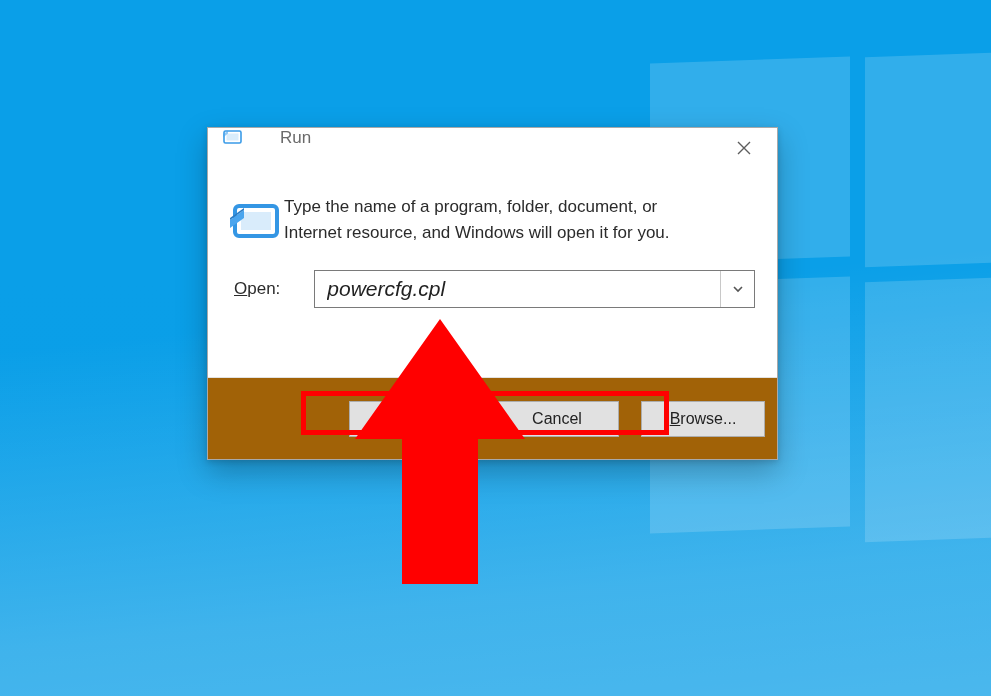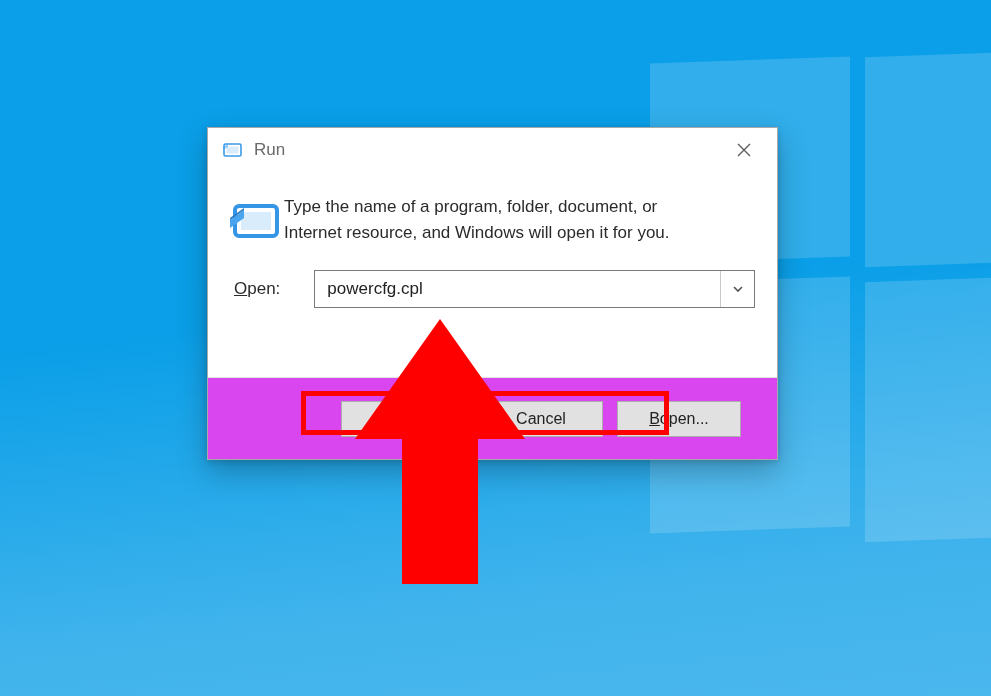--- a/index.html
+++ b/index.html
@@ -45,23 +45,24 @@
     width: 571px; height: 333px;
     background: #ffffff;
     border: 1px solid #a9a9a9;
     box-shadow: 0 12px 28px rgba(0,0,0,0.25), 0 2px 6px rgba(0,0,0,0.15);
     display: flex;
     flex-direction: column;
   }
   .titlebar {
     height: 44px;
     display: flex;
-    align-items: center;
+    align-items: flex-start;
     padding: 0 4px 0 14px;
     color: #5b5b5b;
+    gap: 26px;
   }
   .title-icon {
     width: 22px; height: 18px;
     margin-right: 10px;
   }
   .title-text {
     font-size: 17px;
     color: #6a6a6a;
   }
   .title-spacer { flex: 1; }
@@ -107,51 +108,52 @@
     border: 1px solid #7a7a7a;
     background: #fff;
     display: flex;
     align-items: center;
   }
   .combo input {
     border: none;
     outline: none;
     width: 100%;
     height: 100%;
-    font-size: 17px;
+    font-size: 21px;
     padding: 0 40px 0 12px;
     background: transparent;
     color: #222;
+    font-style: italic;
   }
   .combo .chevron {
     position: absolute;
     right: 0; top: 0;
     width: 34px; height: 36px;
     border-left: 1px solid #c8c8c8;
     display: flex; align-items: center; justify-content: center;
     color: #555;
   }
 
   
   .red-box {
     position: absolute;
     border: 5px solid #ff0000;
     pointer-events: none;
   }
 
   .button-bar {
     margin-top: auto;
     height: 82px;
-    background: #d946ef;
+    background: #a16207;
     border-top: 1px solid #e2e2e2;
     display: flex;
     align-items: center;
     justify-content: flex-end;
-    padding-right: 36px;
-    gap: 14px;
+    padding-right: 12px;
+    gap: 22px;
   }
   .btn {
     height: 36px;
     min-width: 124px;
     padding: 0 14px;
     background: #e1e1e1;
     border: 1px solid #adadad;
     font-size: 16px;
     color: #222;
     display: inline-flex;
@@ -224,21 +226,21 @@
     </div>
 
     <div class="button-bar">
       <button class="btn">
         <span>OK</span>
       </button>
       <button class="btn">
         <span>Cancel</span>
       </button>
       <button class="btn">
-        <span><span class="ul">B</span><span>open...</span></span>
+        <span><span class="ul">B</span><span>rowse...</span></span>
       </button>
     </div>
   </div>
 
   <div class="red-box" style="left:301px; top:391px; width:368px; height:44px;"></div>
 
   <svg class="annotation-arrow" style="left:350px; top:319px; width:180px; height:270px;" viewBox="0 0 180 270">
     <polygon points="90,0 175,120 128,120 128,265 52,265 52,120 5,120" fill="#ff0000"></polygon>
   </svg>
 

